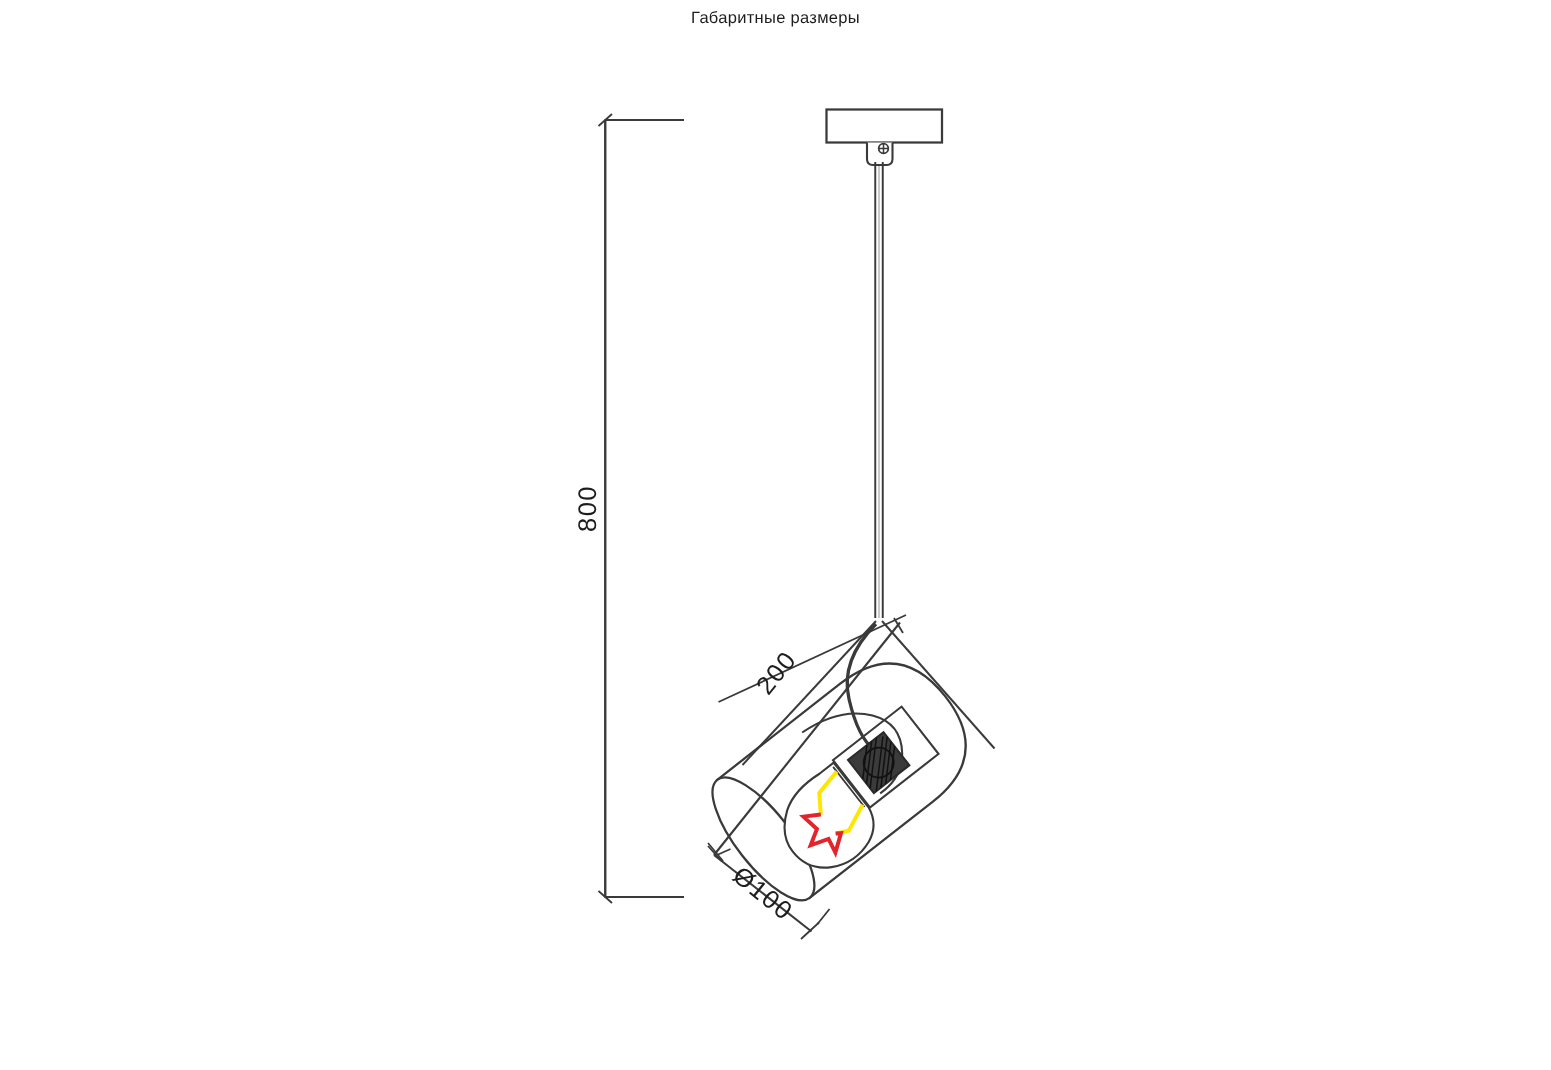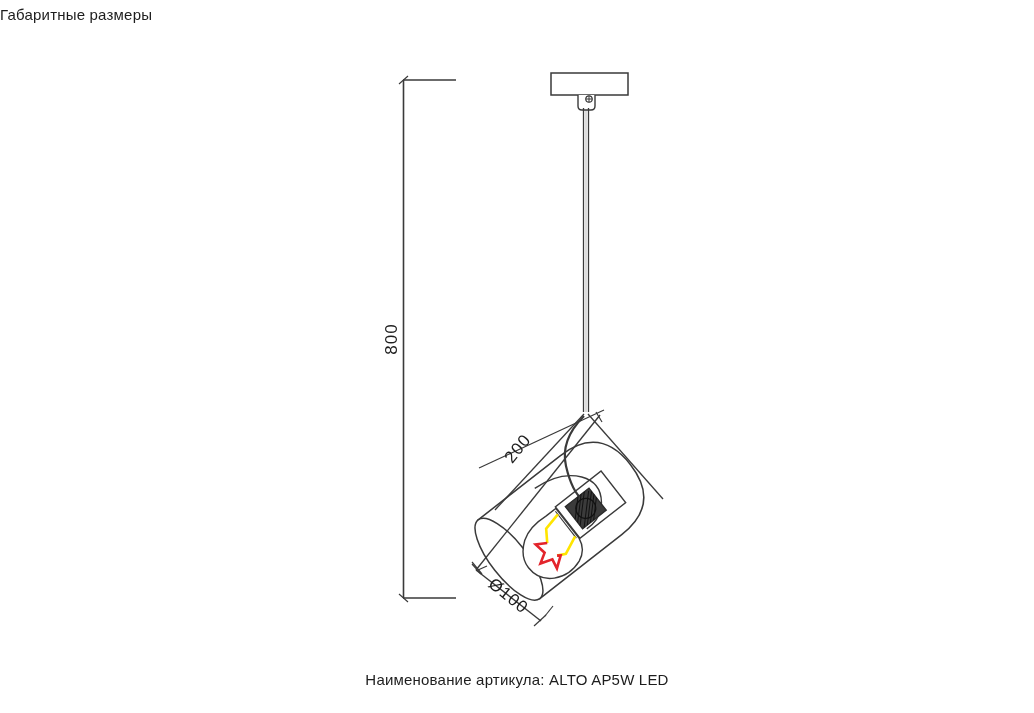--- a/index.html
+++ b/index.html
@@ -20,21 +20,22 @@
     position: relative;
     width: 1034px;
     height: 713px;
     background: #ffffff;
   }
   .title-text {
     position: absolute;
     left: 0;
     top: 6px;
     width: 1034px;
-    font-size: 15px;
+    text-align: center;
+    font-size: 11px;
     letter-spacing: 0.2px;
     color: #1d1d1d;
   }
   .caption-text {
     position: absolute;
     left: 0;
     top: 671px;
     width: 1034px;
     text-align: center;
     font-size: 15px;
@@ -151,15 +152,14 @@
     <g stroke="#3a3a3a" fill="none" stroke-width="1.2">
       <line x1="476" y1="570" x2="541" y2="621" stroke-width="1.4"></line>
       <line x1="472" y1="562" x2="482" y2="574"></line>
       <line x1="534" y1="626" x2="546" y2="615"></line>
       <line x1="545" y1="616" x2="553" y2="606"></line>
     </g>
     <text class="dim-label" x="505" y="600" text-anchor="middle" transform="rotate(39 505 600)">Ø100</text>
 
   </svg>
 
-  <div class="caption-text">Наименование артикула: ALTO AP5W LED</div>
 
 </div>
 
 </body></html>

